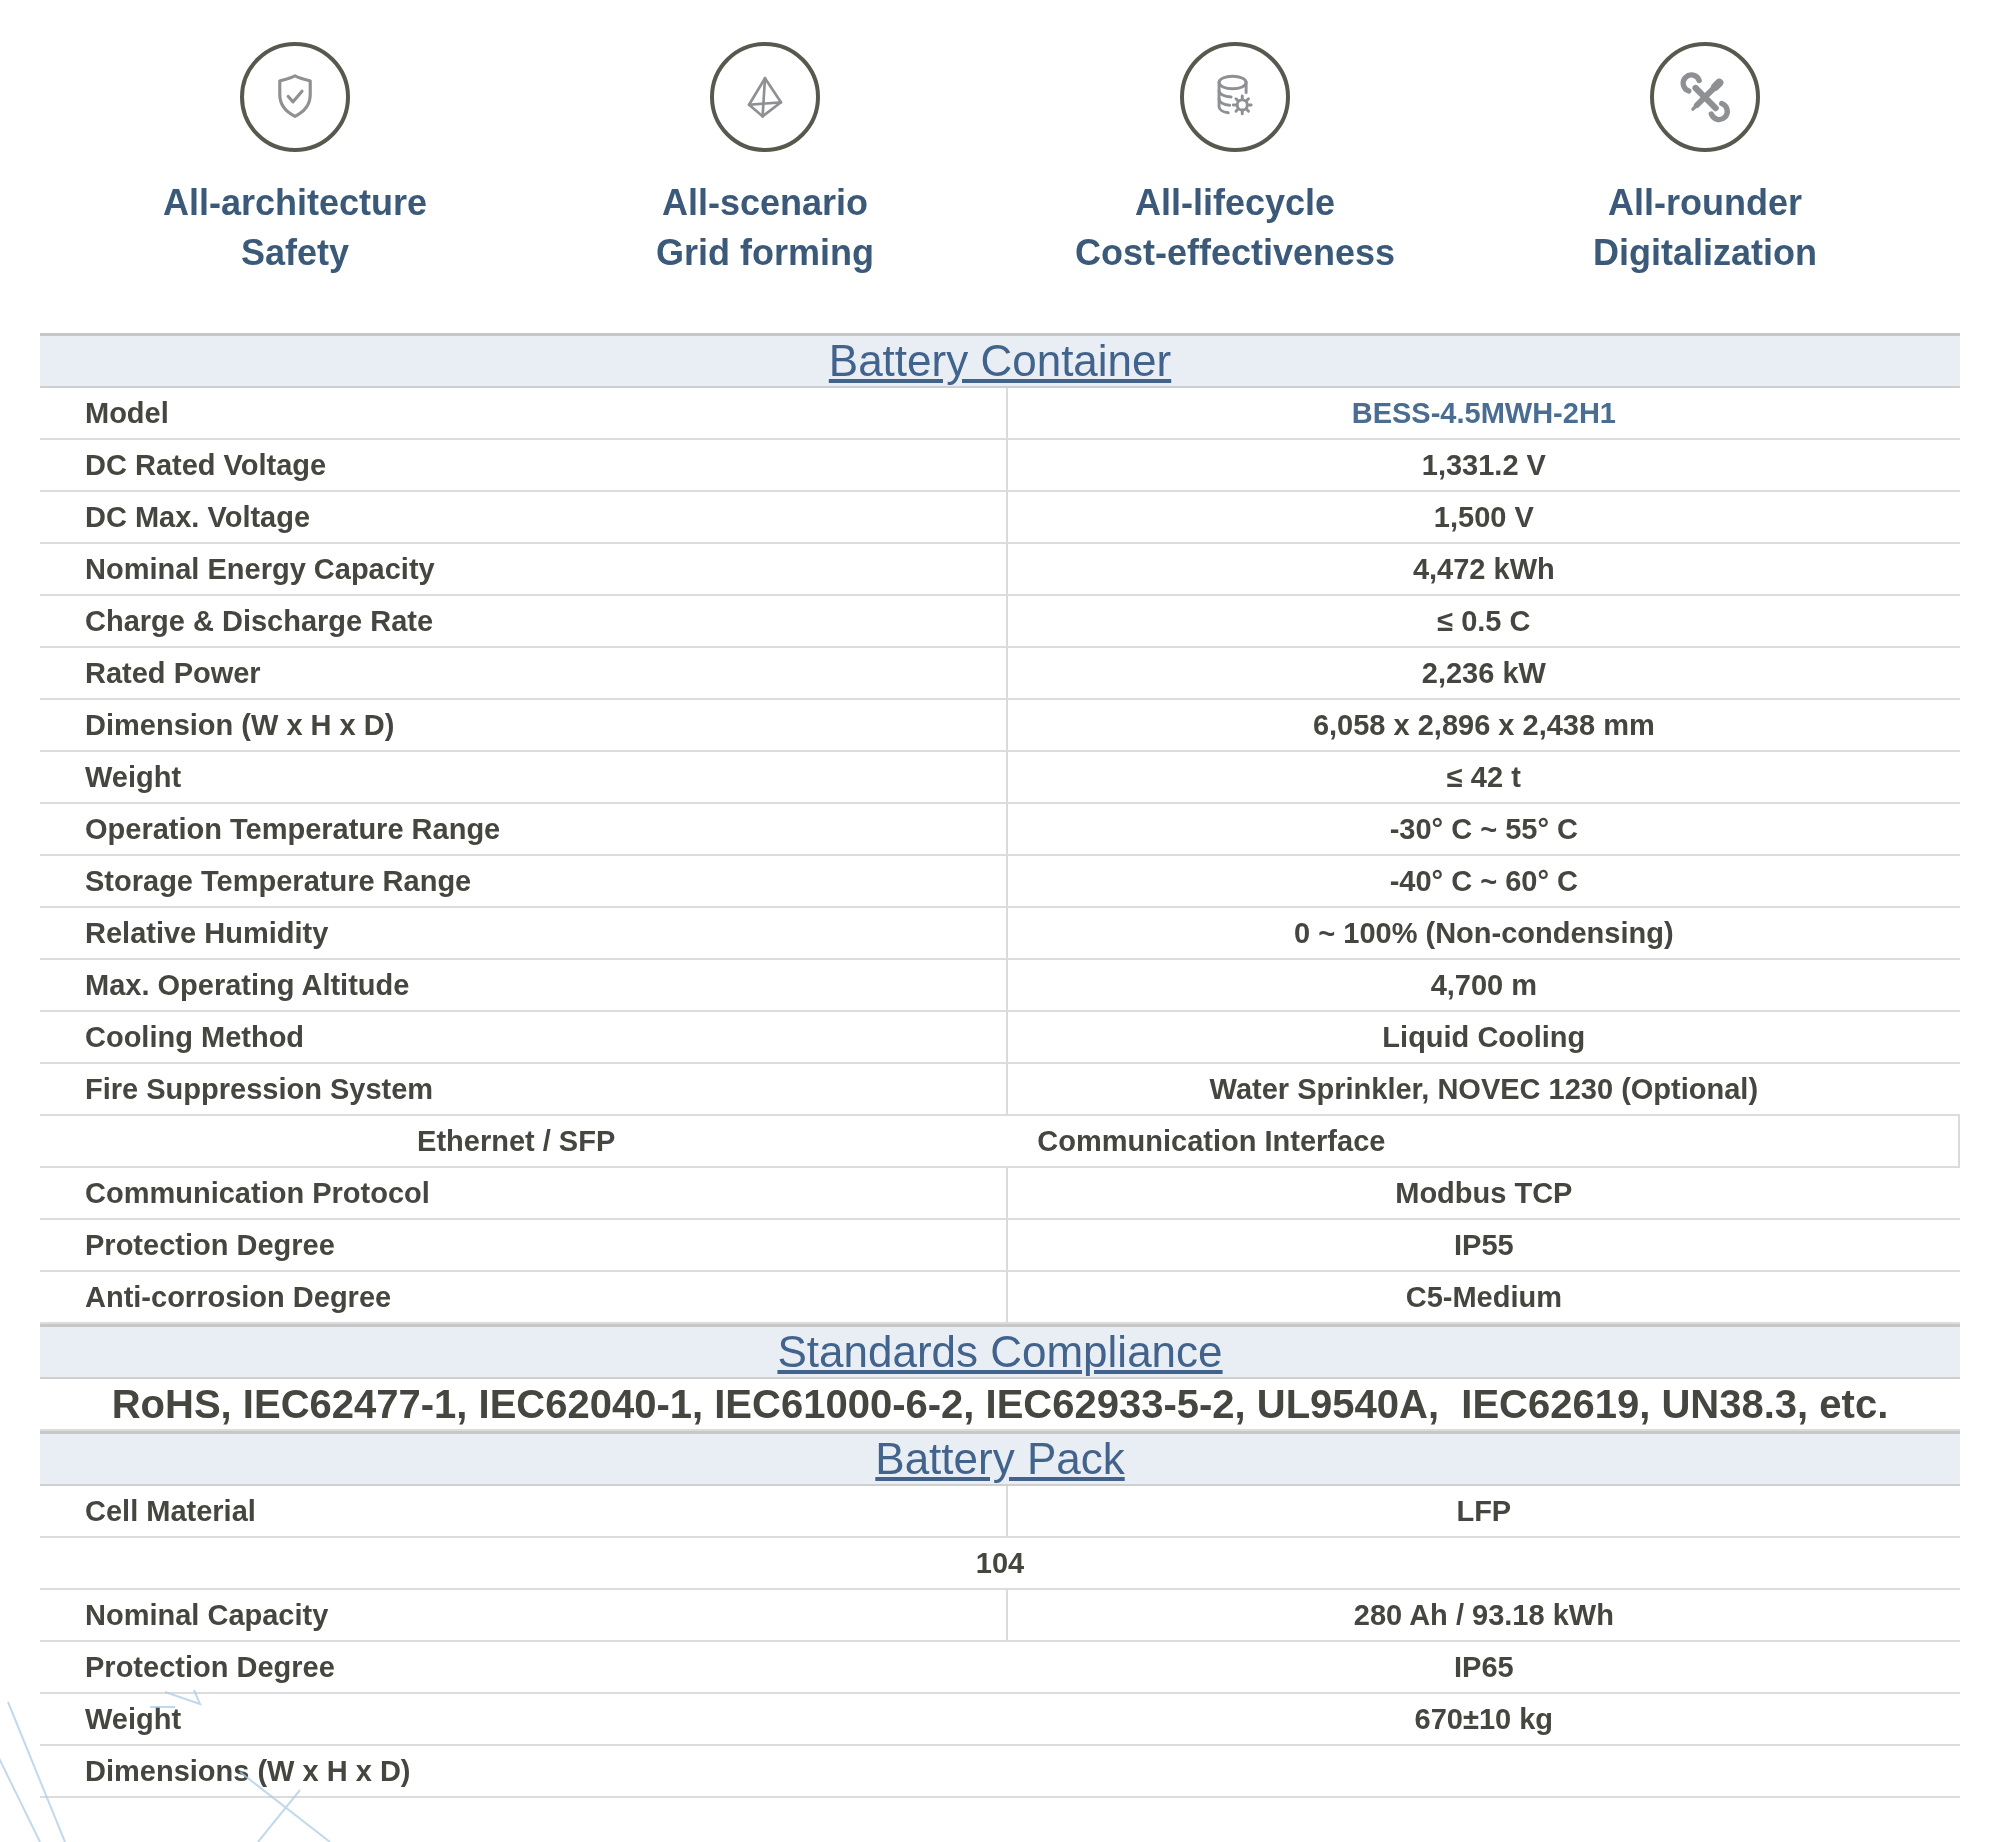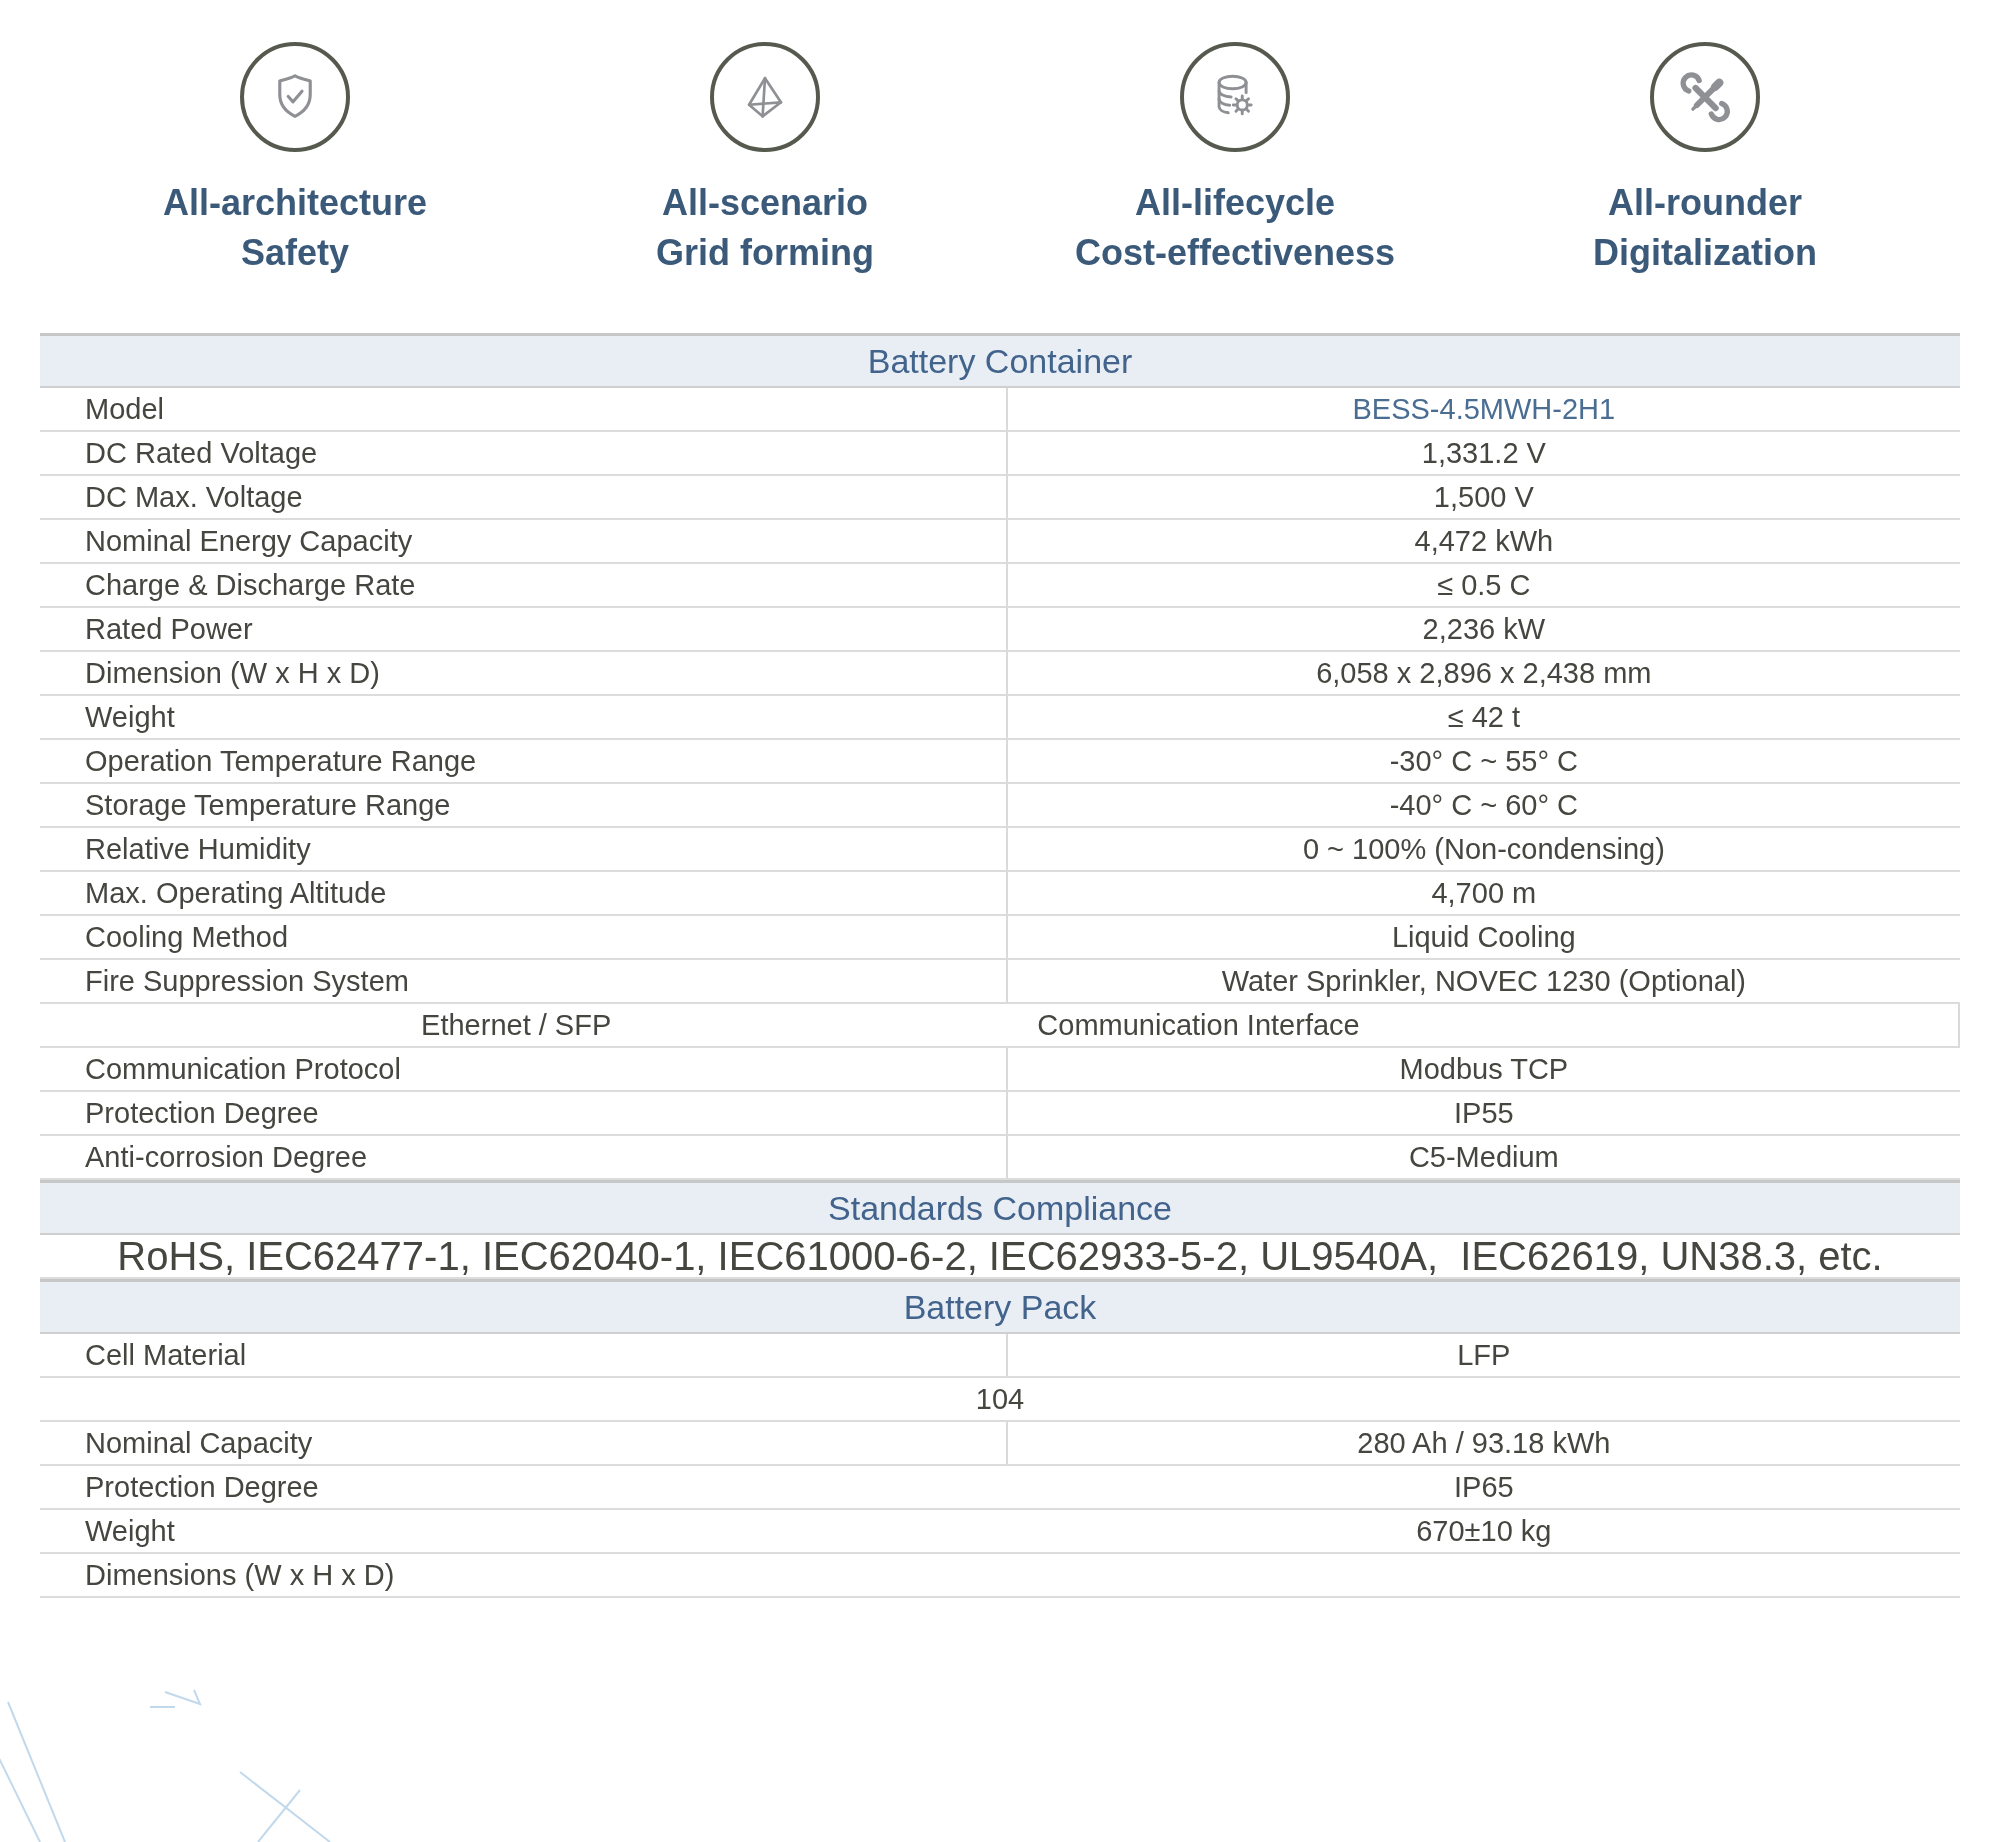--- a/index.html
+++ b/index.html
@@ -13,22 +13,22 @@
                display:flex;align-items:center;justify-content:center;box-sizing:border-box;}
   .icon-circle svg{width:58px;height:58px;}
   .feature-title{margin-top:26px;font-size:36px;font-weight:700;color:#3b5a7a;
                  text-align:center;line-height:1.38;}
 
   
   .spec-table{position:absolute;top:333px;left:40px;width:1920px;}
   .section-header{box-sizing:border-box;height:55px;background:#e9eef5;
                   border-top:3px solid #c7c7c7;border-bottom:2px solid #cfcfcf;
                   display:flex;align-items:center;justify-content:center;
-                  font-size:34px;color:#41638c;}
-  .row{box-sizing:border-box;display:flex;height:44px;border-bottom:2px solid #dcdcdc;}
+                  font-size:44px;color:#41638c;text-decoration:underline;}
+  .row{box-sizing:border-box;display:flex;height:52px;border-bottom:2px solid #dcdcdc;font-weight:bold;}
   .cell{box-sizing:border-box;display:flex;align-items:center;font-size:29px;}
   .cell.label{width:50.4%;padding-left:45px;border-right:2px solid #dadada;}
   .row.no-divider .cell.label{border-right:none;}
   .cell.value{flex:1;justify-content:center;text-align:right;}
   .cell.value.blue{color:#4a6d92;}
   .row.full{justify-content:center;align-items:center;font-size:40px;white-space:pre-wrap;}
 
   
   .sketch{position:absolute;left:0;bottom:0;width:420px;height:230px;pointer-events:none;}
 </style>

